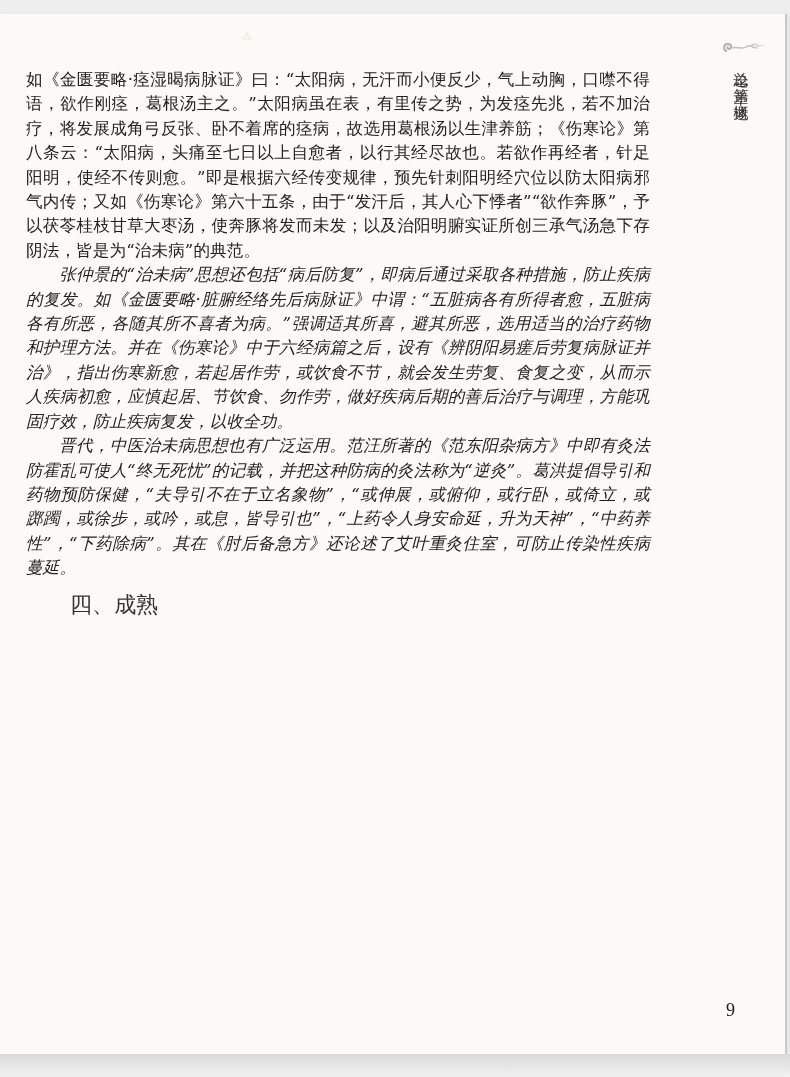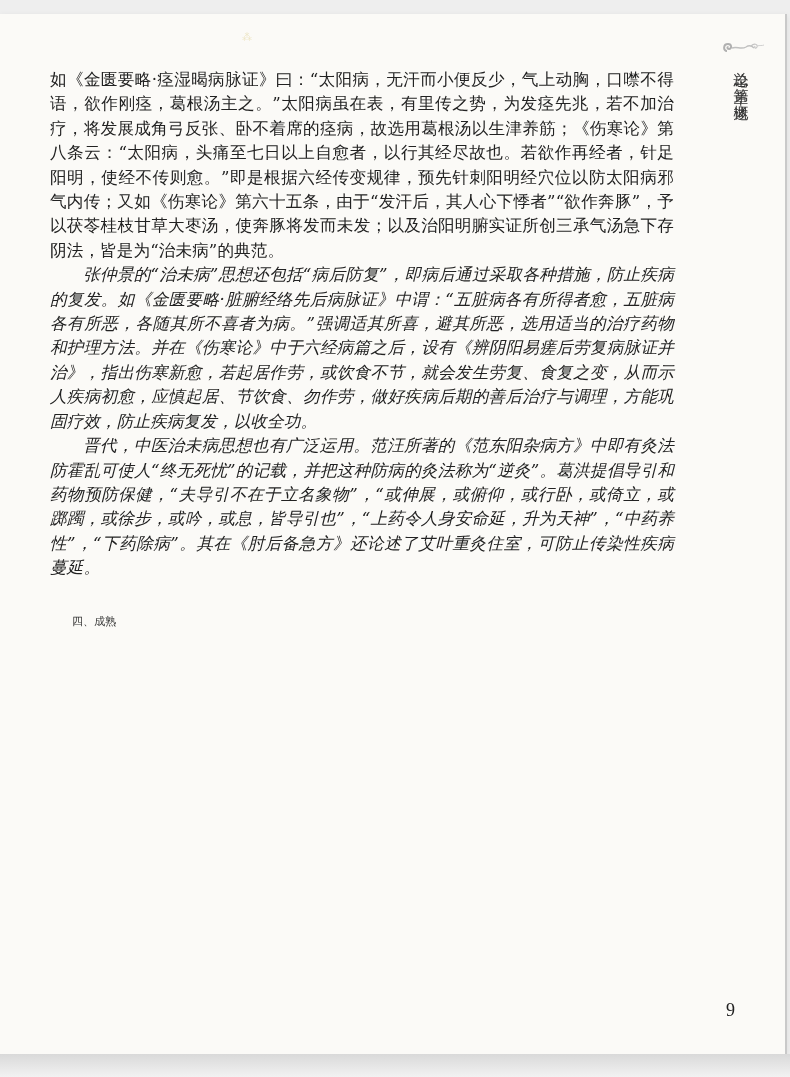--- a/index.html
+++ b/index.html
@@ -34,43 +34,43 @@
       top: 18px;
       width: 8px;
       height: 12px;
       color: #e6d9a8;
       font-size: 10px;
       font-family: "DejaVu Sans", sans-serif;
       opacity: 0.6;
     }
     .body-text {
       position: absolute;
-      left: 50px;
+      left: 26px;
       top: 54px;
       width: 624px;
       font-family: "DejaVu Serif", serif;
       font-size: 16.6px;
       line-height: 24.4px;
       color: #222;
       letter-spacing: 0.1px;
     }
     .para {
       margin: 0;
       text-align: justify;
       text-align-last: left;
     }
     .para.indent {
       text-indent: 2em;
       font-style: italic;
     }
     .section-heading {
-      margin: 27px 0 10px 0;
+      margin: 10px 0 10px 0;
       padding-left: 2em;
       font-family: "DejaVu Sans", sans-serif;
-      font-size: 11px;
+      font-size: 22px;
       color: #333;
       line-height: 28px;
     }
     .side-header {
       position: absolute;
       left: 721px;
       top: 26px;
       width: 40px;
       text-align: center;
     }

